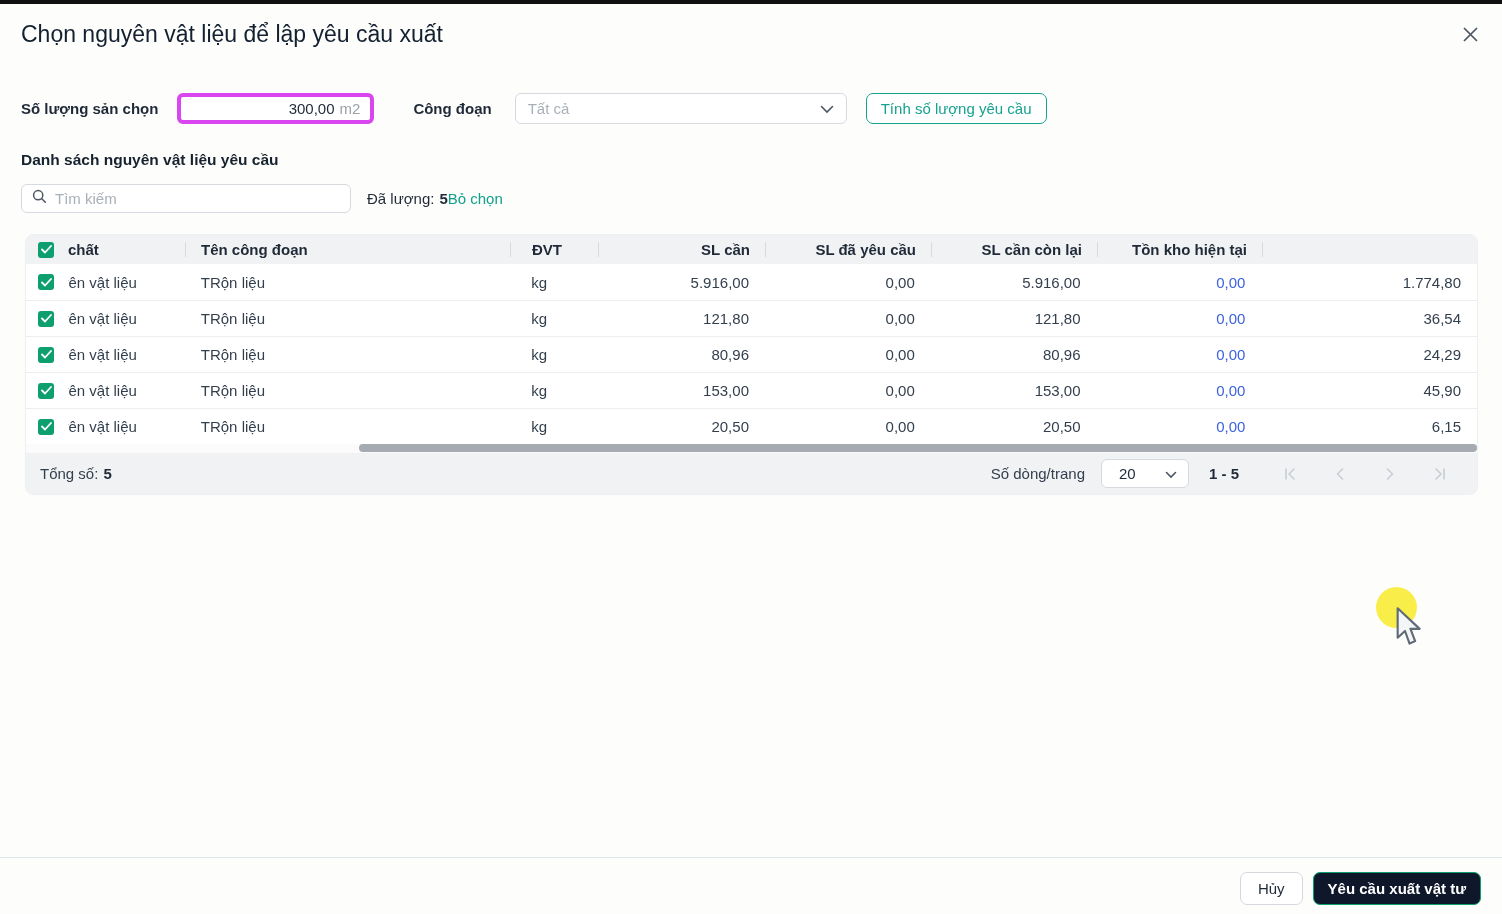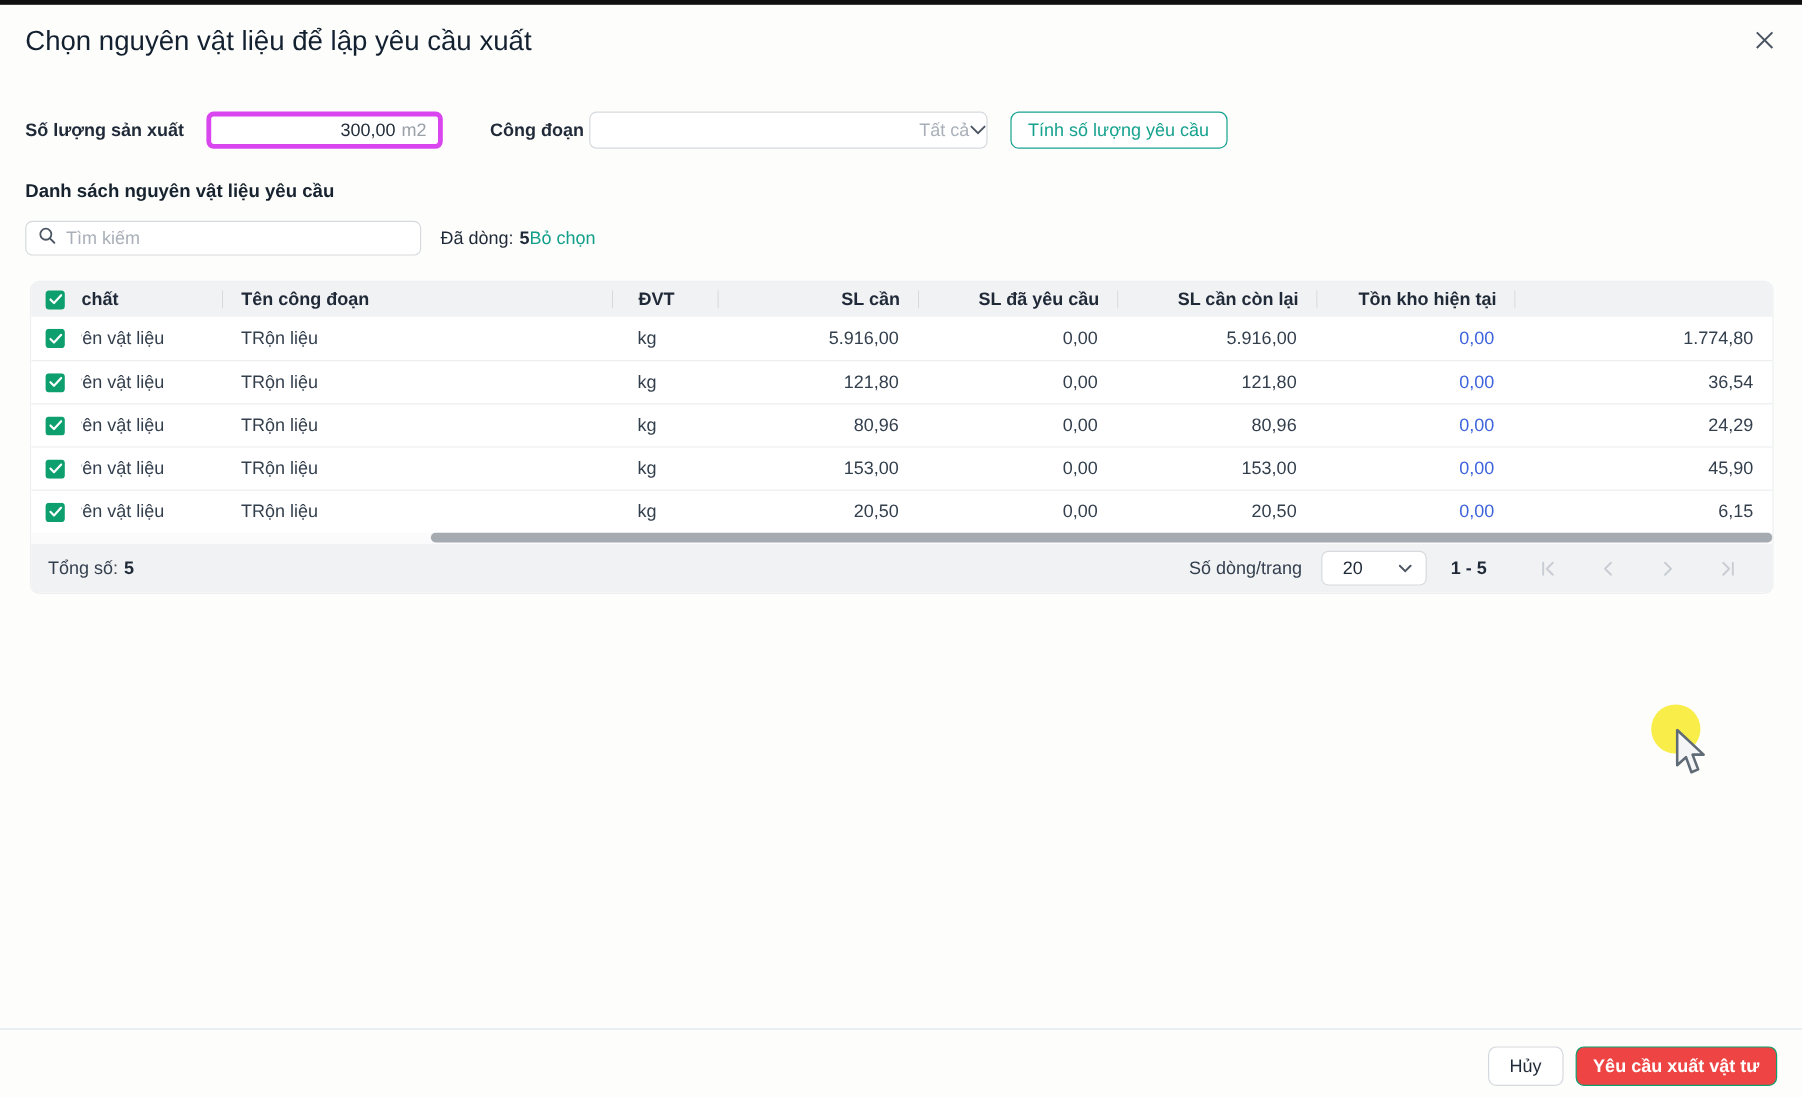--- a/index.html
+++ b/index.html
@@ -22,23 +22,23 @@
   .f-label { font-size: 15px; font-weight: 700; color: #1f2937; }
   .qty-box {
     margin-left: 19px; width: 197px; height: 31px; background: #fff;
     border: 4px solid #d946ef; border-radius: 6px;
     display: flex; align-items: center; justify-content: flex-end; padding: 0 10px; gap: 5px;
   }
   .qty-value { font-size: 15px; color: #1f2937; }
   .qty-unit { font-size: 15px; color: #9aa1a9; }
   .stage-label { margin-left: 39px; }
   .stage-select {
-    margin-left: 4px; width: 332px; height: 31px; background: #fff;
+    margin-left: 23px; width: 332px; height: 31px; background: #fff;
     border: 1px solid #d6dade; border-radius: 6px;
-    display: flex; align-items: center; justify-content: flex-end; padding: 0 0;
+    display: flex; align-items: center; justify-content: space-between; padding: 0 12px;
   }
   .stage-placeholder { font-size: 15px; color: #aab0b9; }
   .calc-btn {
     margin-left: 19px; height: 31px; padding: 0 14px; background: #fff;
     border: 1px solid #17a28f; border-radius: 7px; color: #17a28f;
     font-size: 15px; display: flex; align-items: center; cursor: pointer;
     font-family: inherit;
   }
 
   
@@ -98,21 +98,21 @@
   .pg { width: 14px; height: 14px; display: flex; align-items: center; justify-content: center; cursor: default; }
 
   
   .bottom-divider { position: absolute; top: 857px; left: 0; right: 0; border-top: 1px solid #dde7e9; }
   .actions { position: absolute; top: 872px; right: 21px; display: flex; gap: 10px; padding-left: 36px; }
   .btn-cancel {
     height: 33px; padding: 0 17px; background: #fff; border: 1px solid #d5d9de; border-radius: 7px;
     font-size: 15px; color: #1f2937; font-family: inherit; cursor: pointer;
   }
   .btn-primary {
-    height: 33px; padding: 0 14px; background: #ef4444; border: 1px solid #0e9f6e; border-radius: 7px;
+    height: 33px; padding: 0 14px; background: #0f172a; border: 1px solid #0e9f6e; border-radius: 7px;
     font-size: 15px; font-weight: 600; color: #fff; font-family: inherit; cursor: pointer;
   }
 
   
   .click-highlight { position: absolute; left: 1376px; top: 587px; width: 41px; height: 41px; border-radius: 50%; background: #f9ee49; }
   .cursor { position: absolute; left: 1395px; top: 607px; }
 </style>
 </head>
 <body>
 
@@ -122,21 +122,21 @@
 
 <div class="close-btn">
   <span>
     <svg width="17" height="17" viewBox="0 0 17 17">
         <path d="M2 2 L15 15 M15 2 L2 15" stroke="#4b5563" stroke-width="1.7" fill="none"></path>
       </svg>
   </span>
 </div>
 
 <div class="form-row">
-  <span class="f-label">Số lượng sản xuất</span>
+  <span class="f-label">Số lượng sản chọn</span>
   <div class="qty-box">
     <span class="qty-value">300,00</span>
     <span class="qty-unit">m2</span>
   </div>
   <span class="f-label stage-label">Công đoạn</span>
   <div class="stage-select">
     <span class="stage-placeholder">Tất cả</span>
     <span>
       <svg width="14" height="9" viewBox="0 0 14 9">
           <path d="M1.5 1.5 L7 7 L12.5 1.5" stroke="#4b5563" stroke-width="1.6" fill="none" stroke-linecap="round"></path>
@@ -152,21 +152,21 @@
   <div class="search-box">
     <span>
       <svg width="15" height="15" viewBox="0 0 15 15">
           <circle cx="6.2" cy="6.2" r="4.6" stroke="#4b5563" stroke-width="1.5" fill="none"></circle>
           <path d="M9.8 9.8 L13.3 13.3" stroke="#4b5563" stroke-width="1.5" stroke-linecap="round"></path>
         </svg>
     </span>
     <input type="text" placeholder="Tìm kiếm" style="">
   </div>
   <div class="selected-wrap">
-    <span>Đã dòng:</span>
+    <span>Đã lượng:</span>
     <span class="selected-count">5</span>
   </div>
   <span class="deselect-link">Bỏ chọn</span>
 </div>
 
 <div class="table-wrap">
 
   <div class="thead">
     <div class="c th c-check">
       <span class="cb">

